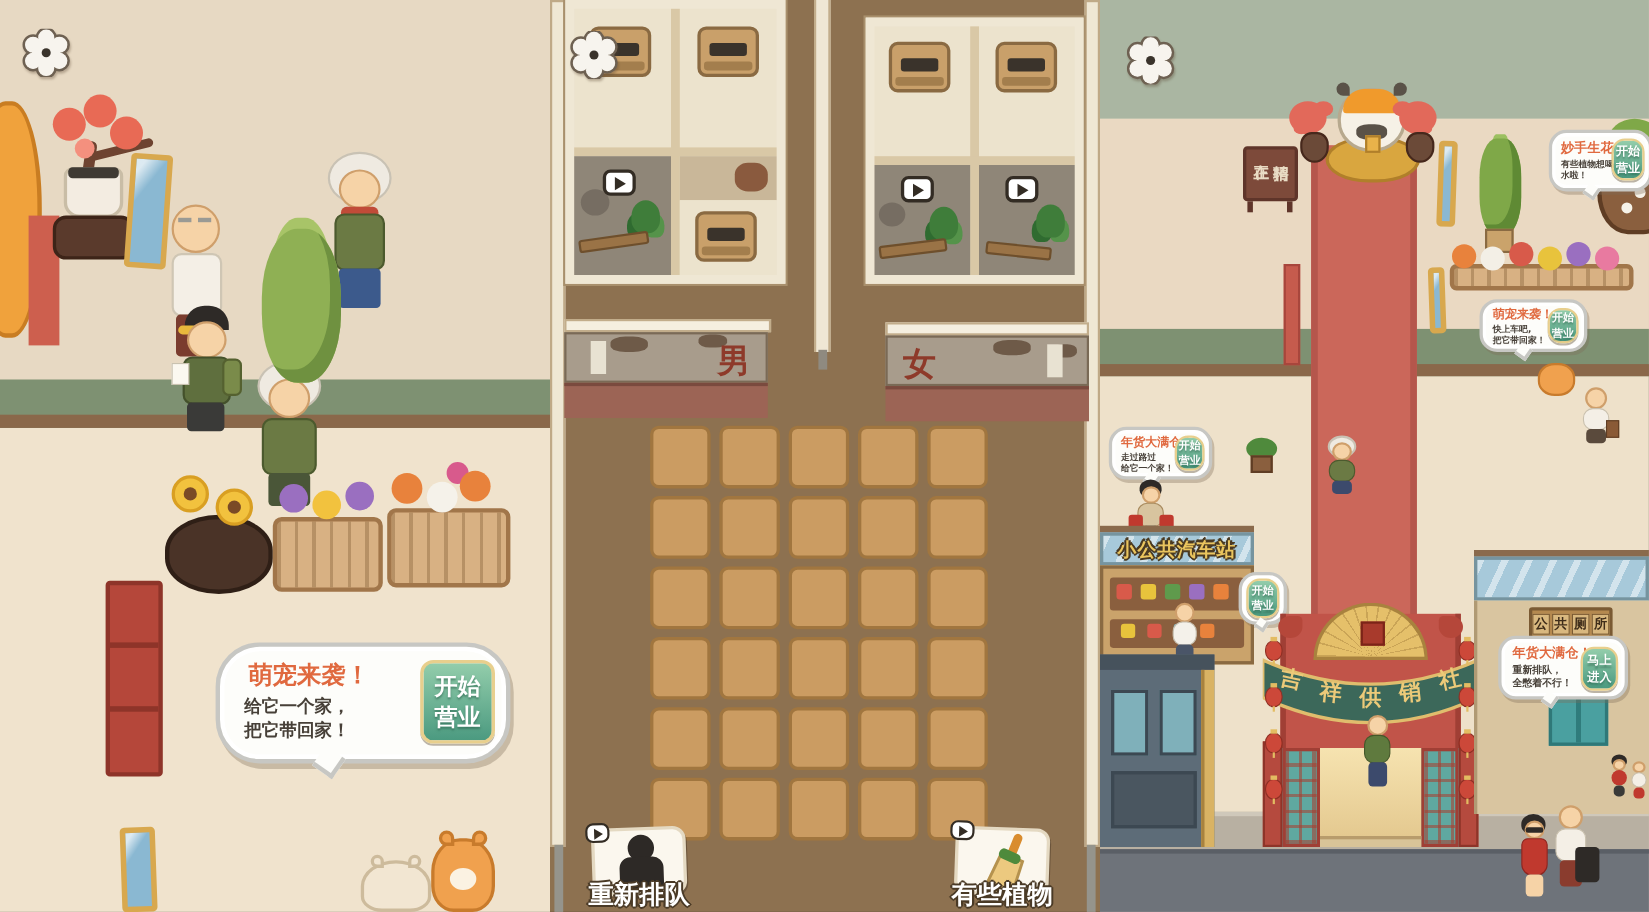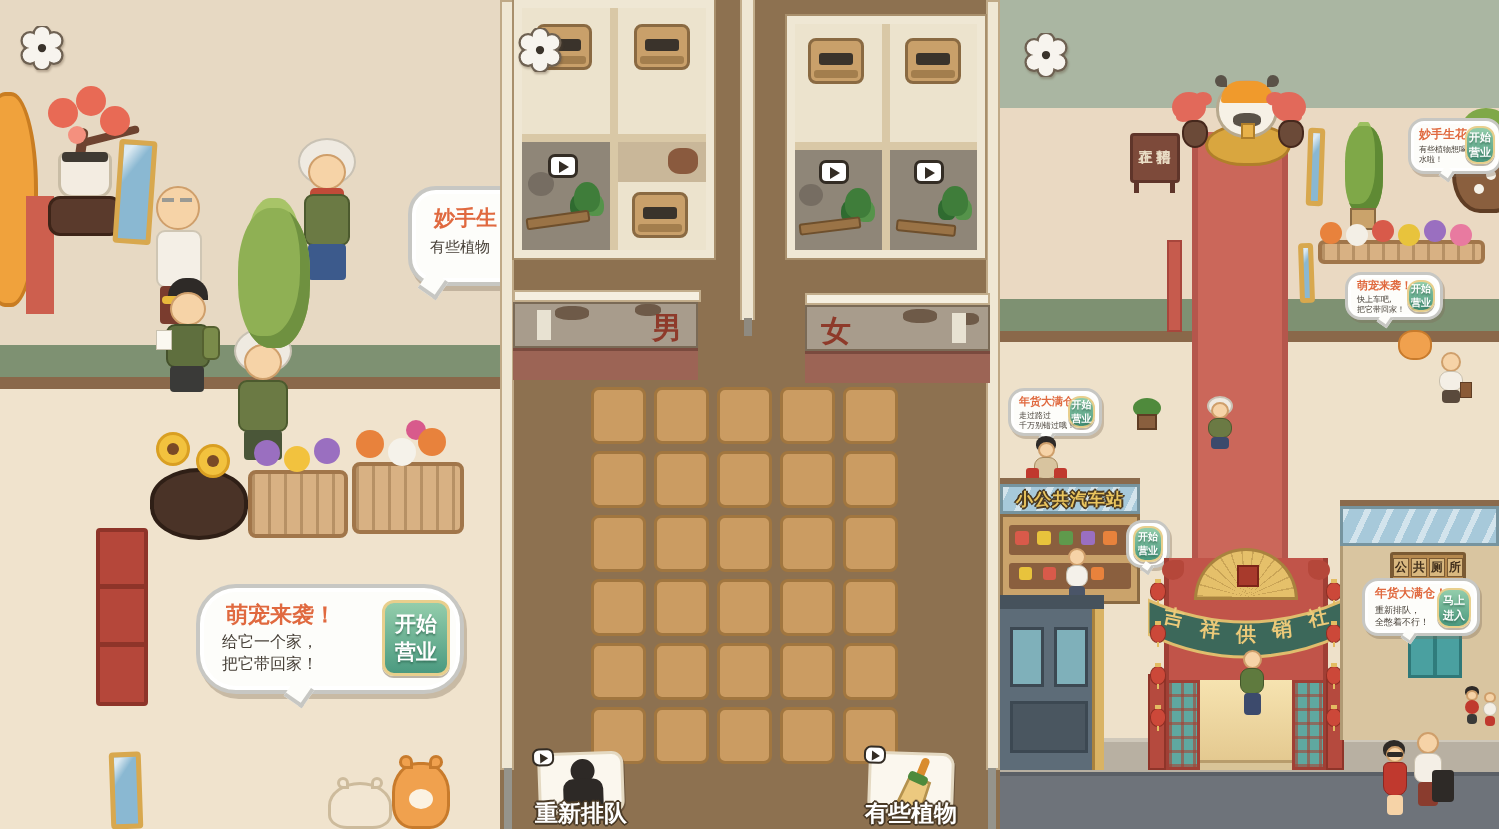--- a/index.html
+++ b/index.html
@@ -14,21 +14,21 @@
   #panel-mid{left:500px;width:500px;background:#8d7150;}
   #panel-right{left:1000px;width:499px;background:#eee1ca;}
 
   
   .gear{width:44px;height:44px;filter:drop-shadow(1px 2px 1px rgba(90,70,50,.35));cursor:pointer;}
   .bubble{position:absolute;background:#fdfdfa;border:4px solid #c7c7c3;border-radius:28px;
           box-shadow:inset 0 0 0 4px #ffffff,3px 5px 0 rgba(125,110,90,.35);}
   .bubble .tail{position:absolute;width:22px;height:22px;background:#fdfdfa;border-left:4px solid #c7c7c3;
           border-bottom:4px solid #c7c7c3;transform:rotate(-55deg);bottom:-14px;left:34%;}
   .b-title{color:#e0693f;font-weight:bold;line-height:1.15;}
-  .b-line{color:#474038;font-weight:normal;line-height:1.3;}
+  .b-line{color:#474038;font-weight:bold;line-height:1.3;}
   .gbtn{background:linear-gradient(#93cdab,#4b9a80);border:3px solid #e8cf8d;border-radius:12px;
         color:#fff;font-weight:bold;display:flex;flex-direction:column;align-items:center;
         justify-content:center;text-shadow:0 2px 2px rgba(30,80,60,.55);cursor:pointer;
         box-shadow:0 2px 0 rgba(90,70,40,.4);}
   .outlined{color:#fff;font-weight:bold;
      text-shadow:-2px 0 #4a3a26,2px 0 #4a3a26,0 -2px #4a3a26,0 2px #4a3a26,
                  -1px -1px #4a3a26,1px 1px #4a3a26,1px -1px #4a3a26,-1px 1px #4a3a26;}
   .goldtxt{color:#eac55e;font-weight:bold;
      text-shadow:-2px 0 #4a3a22,2px 0 #4a3a22,0 -2px #4a3a22,0 2px #4a3a22,
                  1px 1px #4a3a22,-1px -1px #4a3a22;}
@@ -174,25 +174,20 @@
     <div class="abs" style="left:248px;top:470px;width:100px;height:68px;background:#d8b183;border:4px solid #a1764a;border-radius:8px;background-image:repeating-linear-gradient(90deg,rgba(120,85,45,.35) 0 3px,transparent 3px 16px)"></div>
     <div class="abs" style="left:254px;top:440px;width:26px;height:26px;background:#9a6fc0;border-radius:50%;box-shadow:30px 6px 0 #f2c23e,60px -2px 0 #9a6fc0"></div>
     <div class="abs" style="left:352px;top:462px;width:112px;height:72px;background:#d8b183;border:4px solid #a1764a;border-radius:8px;background-image:repeating-linear-gradient(90deg,rgba(120,85,45,.35) 0 3px,transparent 3px 16px)"></div>
     <div class="abs" style="left:356px;top:430px;width:28px;height:28px;background:#e8823c;border-radius:50%;box-shadow:32px 8px 0 #f5f2ea,62px -2px 0 #e8823c,46px -14px 0 -4px #d85a8c"></div>
 
     <div class="abs" style="left:96px;top:528px;width:52px;height:178px;background:#b5473a;border:4px solid #8e3429;border-radius:4px">
       <div class="abs" style="left:0;top:52px;width:44px;height:5px;background:#8e3429"></div>
       <div class="abs" style="left:0;top:110px;width:44px;height:5px;background:#8e3429"></div>
     </div>
 
-    <div class="bubble" style="left:408px;top:186px;width:130px;height:100px">
-      <div class="b-title" style="position:absolute;left:22px;top:16px;font-size:21px">妙手生</div>
-      <div class="b-line" style="position:absolute;left:18px;top:48px;font-size:15px">有些植物</div>
-      <div class="tail" style="left:10px"></div>
-    </div>
 
     <div class="bubble" style="left:196px;top:584px;width:268px;height:110px;border-radius:40px">
       <div class="b-title" style="position:absolute;left:26px;top:14px;font-size:22px">萌宠来袭！</div>
       <div class="b-line" style="position:absolute;left:22px;top:44px;font-size:16px">给它一个家，</div>
       <div class="b-line" style="position:absolute;left:22px;top:66px;font-size:16px">把它带回家！</div>
       <div class="gbtn" style="position:absolute;right:10px;top:12px;width:68px;height:76px;font-size:21px">
         <span>开始</span>
         <span>营业</span>
       </div>
       <div class="tail"></div>
@@ -408,21 +403,21 @@
     <div class="person" style="left:203px;top:398px;width:34px;height:52px">
       <div class="hairW" style="left:4px;top:-2px;width:26px;height:20px"></div>
       <div class="head" style="left:8px;top:4px;width:18px;height:17px"></div>
       <div class="bodyP" style="left:5px;top:20px;width:24px;height:20px;background:#6b7a44;border:1px solid #4c5a2e"></div>
       <div class="legsP" style="left:8px;top:39px;width:18px;height:12px;background:#3c4a6c"></div>
     </div>
 
     <div class="bubble minibubble" style="left:8px;top:388px;width:94px;height:48px">
       <div class="b-title" style="position:absolute;left:8px;top:5px;font-size:11px">年货大满仓！</div>
       <div class="b-line" style="position:absolute;left:8px;top:20px;font-size:8px">走过路过</div>
-      <div class="b-line" style="position:absolute;left:8px;top:30px;font-size:8px">千万别错过哦！</div>
+      <div class="b-line" style="position:absolute;left:8px;top:30px;font-size:8px">给它一个家！</div>
       <div class="gbtn" style="position:absolute;right:4px;top:5px;width:27px;height:32px;font-size:10px;border-width:2px">
         <span>开始</span>
         <span>营业</span>
       </div>
       <div class="tail" style="border-width:3px;width:12px;height:12px;bottom:-9px"></div>
     </div>
     <div class="person" style="left:28px;top:438px;width:36px;height:52px">
       <div class="hairB" style="left:8px;top:-2px;width:20px;height:16px"></div>
       <div class="head" style="left:10px;top:4px;width:17px;height:16px"></div>
       <div class="bodyP" style="left:6px;top:19px;width:24px;height:22px;background:#d8c49f;border:1px solid #a88a5e"></div>

